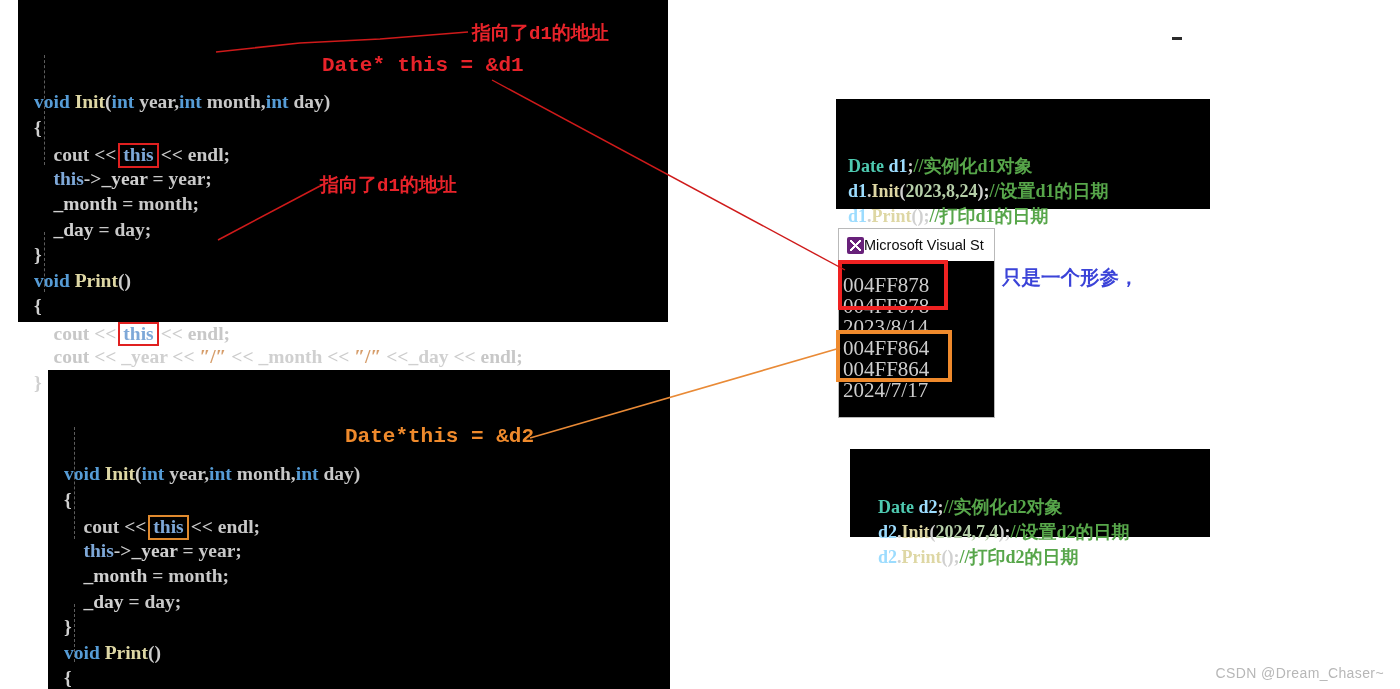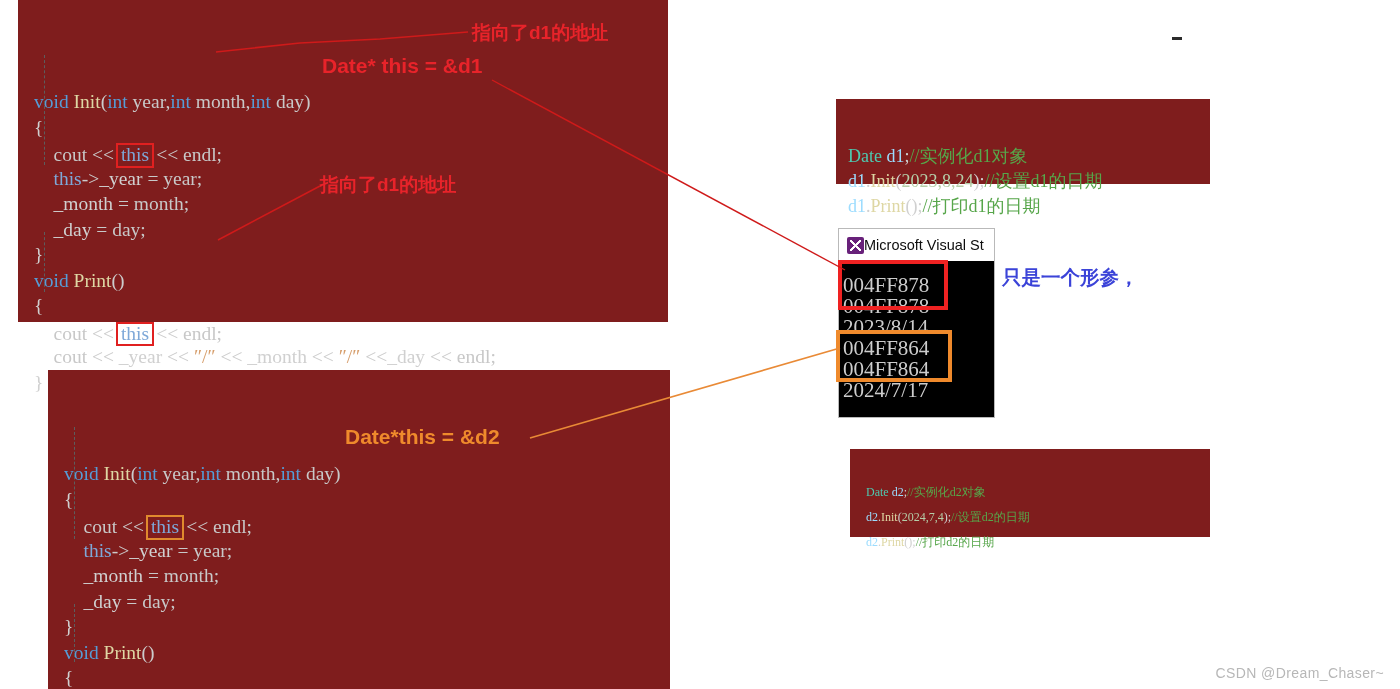--- a/index.html
+++ b/index.html
@@ -9,25 +9,26 @@
     background:#ffffff;
     font-family:"Liberation Sans", sans-serif;
     overflow:hidden;
     position:relative;
   }
   .stage{position:absolute;left:0;top:0;width:1400px;height:689px;}
 
   
   .code-panel{
     position:absolute;
-    background:#7f1d1d;
+    background:#000000;
     font-family:"Liberation Serif", serif;
     color:#cfcfcf;
     white-space:pre;
     box-sizing:border-box;
+    font-weight:bold;
   }
   .code-line{
     white-space:pre;
     line-height:1.0;
   }
 
   
   .kw      {color:#569cd6;}        
   .fn      {color:#ded7a4;}        
   .plain   {color:#d0d0d0;}
@@ -69,31 +70,31 @@
   #panel-init-print-d2 .code-line{height:25.5px;}
 
   
   .iguide{
     position:absolute;
     border-left:1px dashed #5d5d5d;
   }
 
   
   #panel-d1-usage{
-    left:836px;top:99px;width:374px;height:85px;
-    padding:6px 0 0 12px;
+    left:836px;top:99px;width:374px;height:110px;
+    padding:16px 0 0 12px;
     font-size:18px;
     font-family:"Liberation Serif", serif;
   }
   #panel-d1-usage .code-line{height:25px;}
 
   #panel-d2-usage{
     left:850px;top:449px;width:360px;height:88px;
-    padding:7px 0 0 16px;
-    font-size:12px;
+    padding:7px 0 0 28px;
+    font-size:18px;
   }
   #panel-d2-usage .code-line{height:25px;}
 
   
   #console-window{
     position:absolute;left:838px;top:228px;width:157px;height:190px;
     background:#000000;
     border:1px solid #b9b9b9;
     box-sizing:border-box;
     overflow:hidden;
@@ -140,21 +141,21 @@
     border:4px solid #ef2222;
   }
   #hl-d2-addr{
     left:836px;top:330px;width:116px;height:52px;
     border:4px solid #ef8a2c;
   }
 
   
   .anno{
     position:absolute;
-    font-family:Liberation Sans, sans-serif;
+    font-family:Liberation Mono, monospace;
     font-weight:bold;
     white-space:nowrap;
   }
   #anno-red-d1-addr-1{left:472px;top:20px;font-size:19px;color:#e8232a;}
   #anno-red-d1-addr-2{left:322px;top:54px;font-size:21px;color:#e8232a;}
   #anno-red-d1-addr-3{left:320px;top:172px;font-size:19px;color:#e8232a;}
   #anno-orange-d2{left:345px;top:425px;font-size:21px;color:#ef8a2c;}
 
   #anno-blue{
     position:absolute;left:1002px;top:268px;

